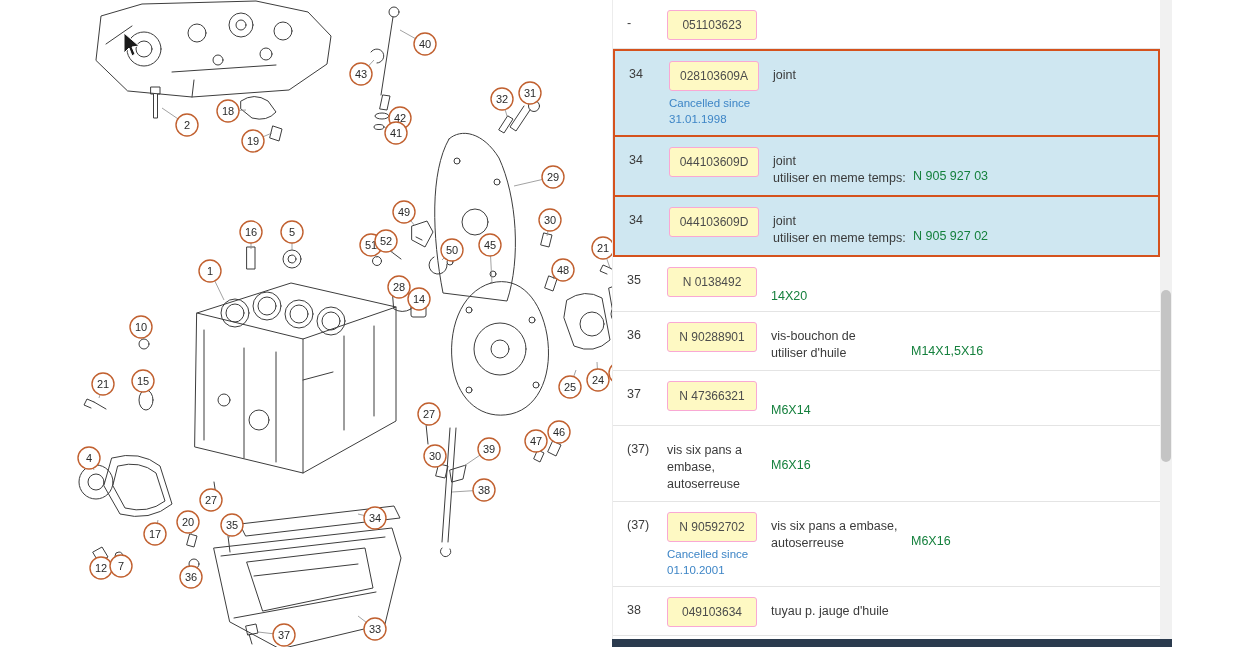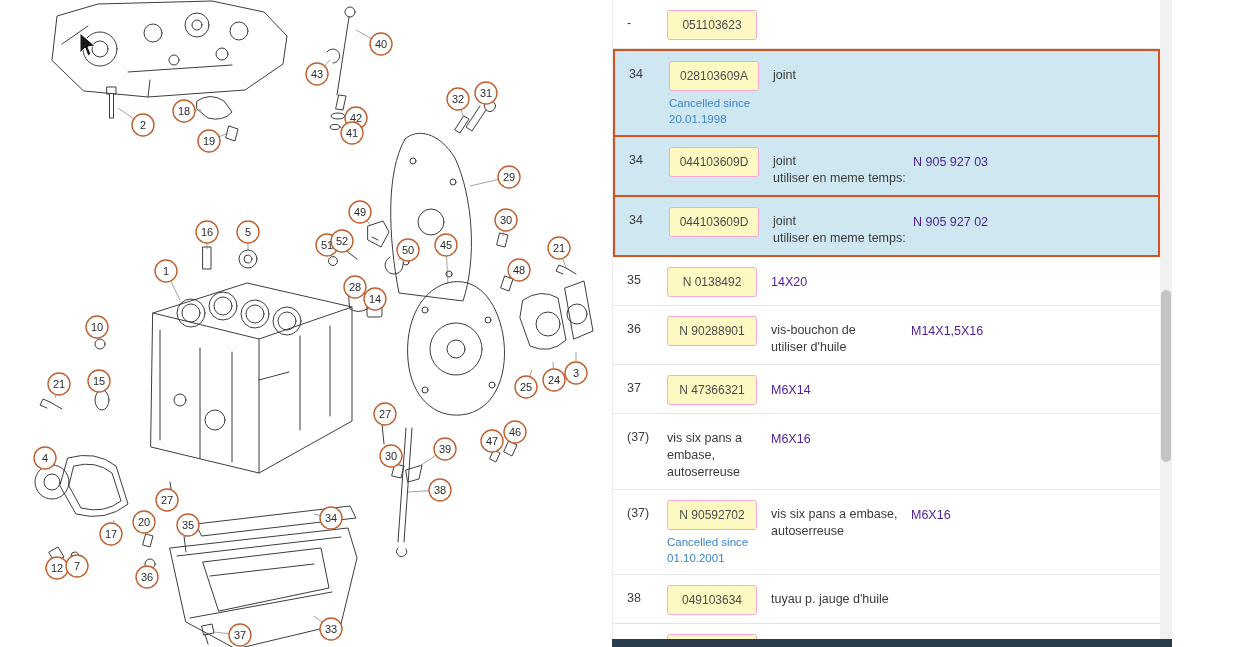--- a/index.html
+++ b/index.html
@@ -1,35 +1,35 @@
 <!DOCTYPE html>
 <html style="--hlbg: #cfe7f1; --hlbd: #d5521d; --link: #3d85c6;"><head>
 <meta charset="utf-8">
 <style>
   html,body{margin:0;padding:0;background:#fff;width:1248px;height:647px;overflow:hidden;
     font-family:"Liberation Sans", sans-serif;-webkit-font-smoothing:antialiased;}
   .stage{position:relative;width:1248px;height:647px;background:#fff;}
 
   
-  .diagram-panel{position:absolute;left:0;top:0;width:612px;height:647px;background:#fff;overflow:hidden;}
+  .diagram-panel{position:absolute;left:0;top:0;width:612px;height:647px;background:#fff;overflow:hidden;padding-left:44px;}
   #diagram-svg text{font-family:"Liberation Sans", sans-serif;}
 
   
   .table-panel{position:absolute;left:612px;top:0;width:548px;height:647px;background:#fff;
     border-left:1px solid #ececec;box-sizing:border-box;overflow:hidden;}
   .row{display:grid;grid-template-columns:48px 104px 140px 1fr;
     padding:10px 8px 8px 6px;border-bottom:1px solid #e4e4e4;min-height:48px;box-sizing:border-box;
     background:#fff;}
   .row .pos{font-size:12.5px;color:#3c3c3c;margin-top:6px;padding-left:8px;}
   .partcol{display:flex;flex-direction:column;align-items:flex-start;}
   .part-box{width:88px;height:28px;line-height:28px;text-align:center;border:1px solid #f9a8d4;
     border-radius:3px;background:#fef9c3;font-size:12px;color:#4c4c4c;white-space:nowrap;cursor:pointer;}
   .note{margin-top:4px;font-size:11.5px;line-height:16px;color:var(--link,#3d85c6);cursor:pointer;white-space:nowrap;}
   .desc{font-size:12.5px;line-height:17px;color:#3a3a3a;margin-top:6px;}
-  .extra{font-size:12.5px;color:#4c1d95;margin-top:8px;}
+  .extra{font-size:12.5px;color:#15803d;margin-top:22px;}
   .row.hl{background:var(--hlbg,#cfe7f1);border:2px solid var(--hlbd,#d5521d);}
   .row.hl + .row.hl{margin-top:-2px;}
 
   
   .vscroll{position:absolute;left:1160px;top:0;width:12px;height:647px;background:#f1f1f1;}
   .vscroll .thumb{position:absolute;left:1px;top:290px;width:10px;height:172px;background:#c4c4c4;border-radius:6px;}
 
   
   .bottom-bar{position:absolute;left:612px;top:639px;width:560px;height:8px;background:#2b3b4e;}
 </style>
@@ -416,21 +416,21 @@
     </div>
     <div class="extra"></div>
   </div>
 
   <div class="row hl">
     <div class="pos">34</div>
     <div class="partcol">
       <div class="part-box">028103609A</div>
       <div class="note">
               <div>Cancelled since</div>
-              <div>20.01.1998</div>
+              <div>31.01.1998</div>
             </div>
     </div>
     <div class="desc">
             <div>joint</div>
           </div>
     <div class="extra"></div>
   </div>
 
   <div class="row hl">
     <div class="pos">34</div>

